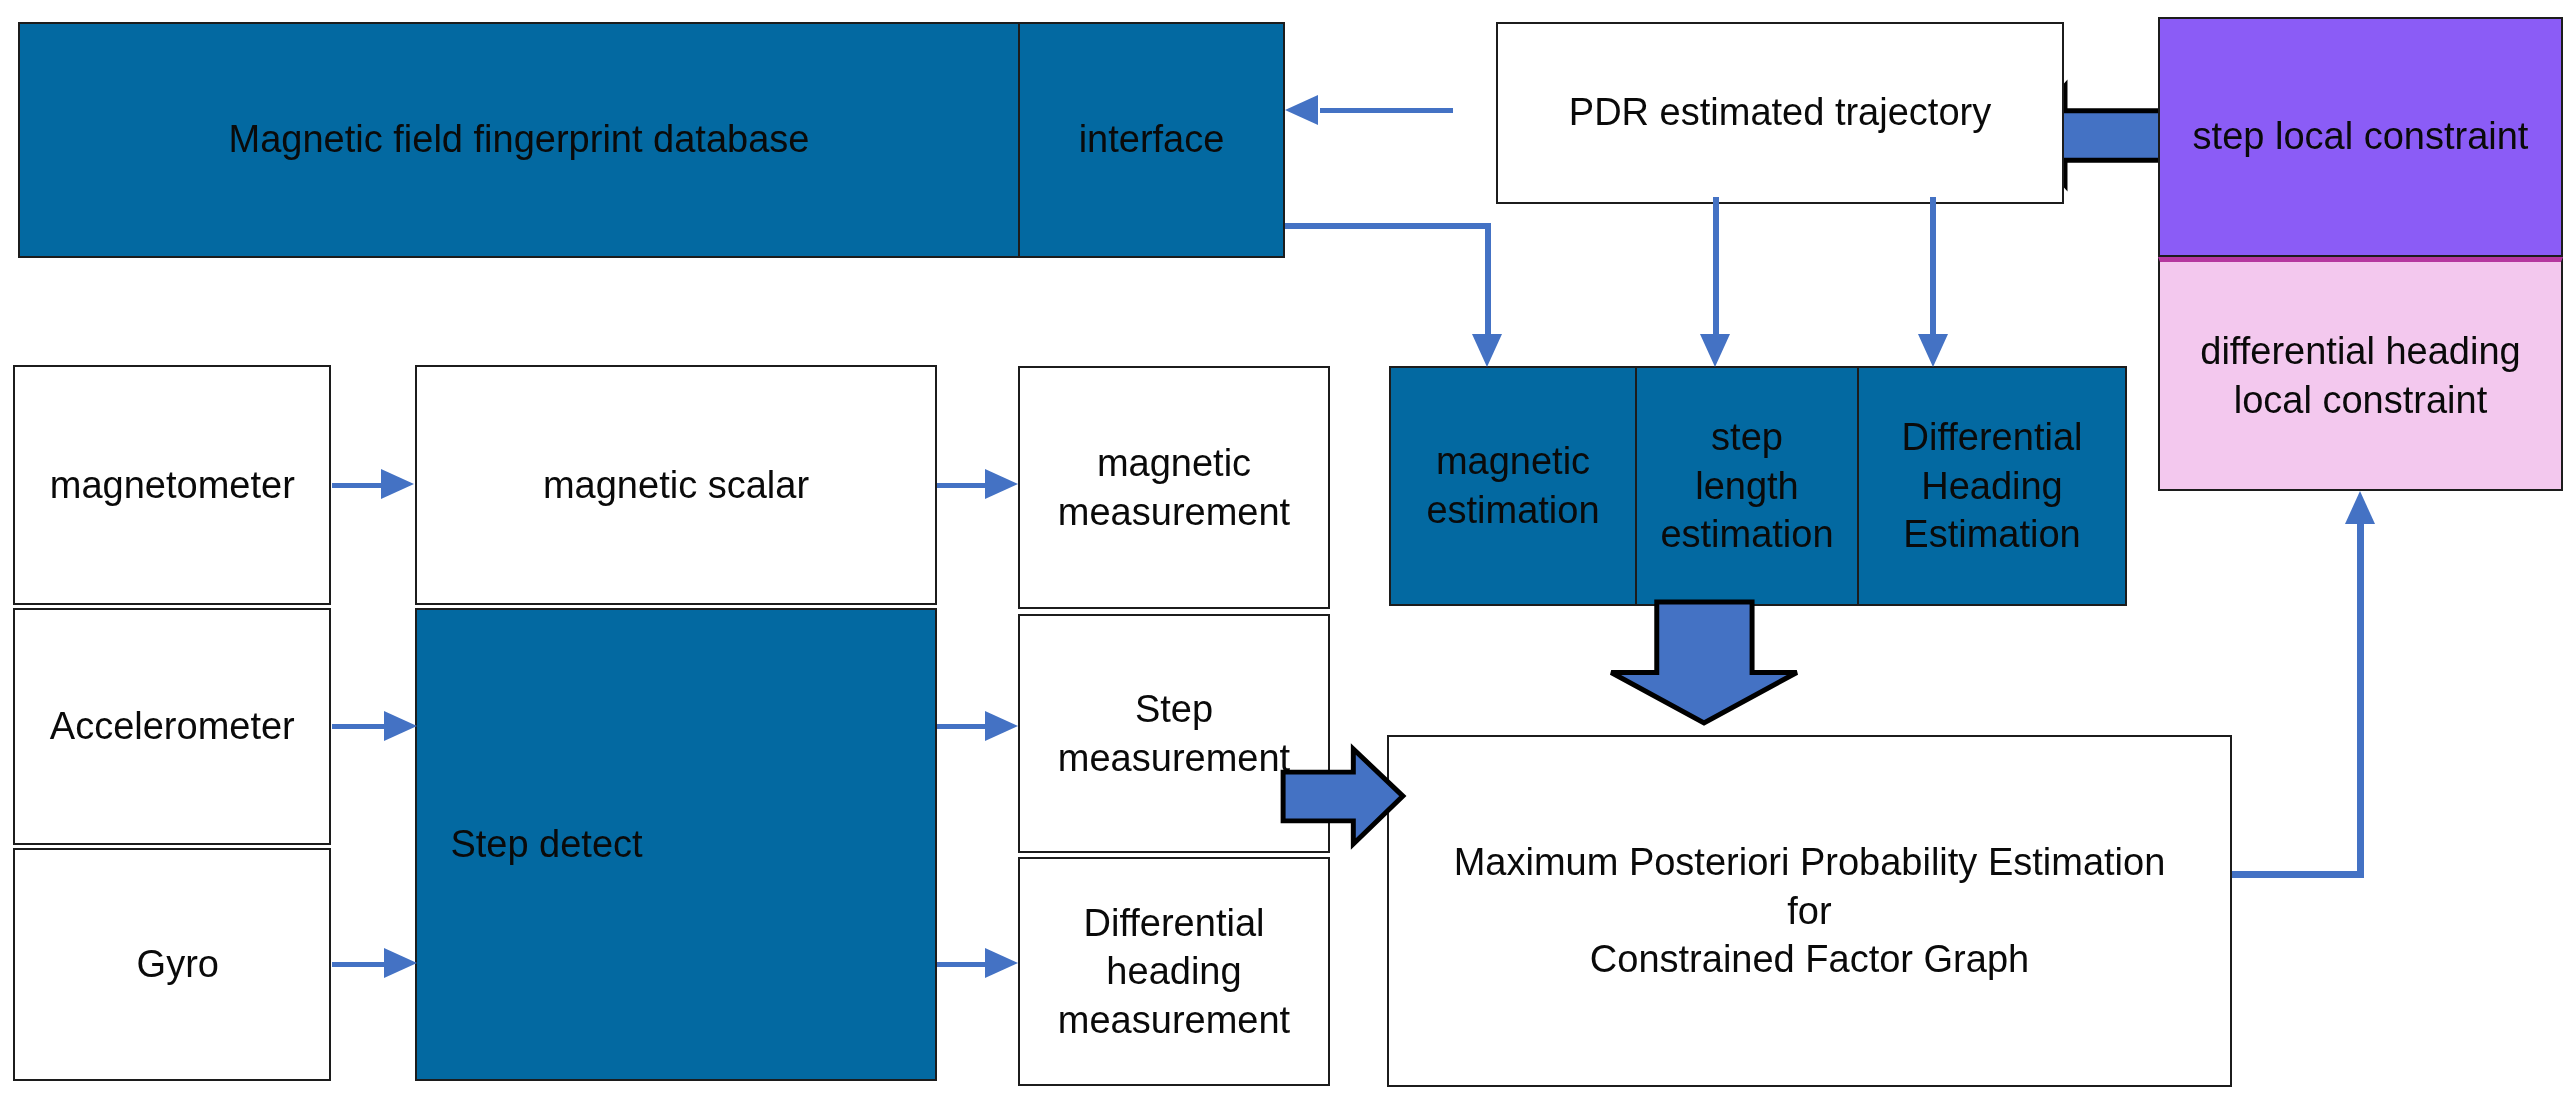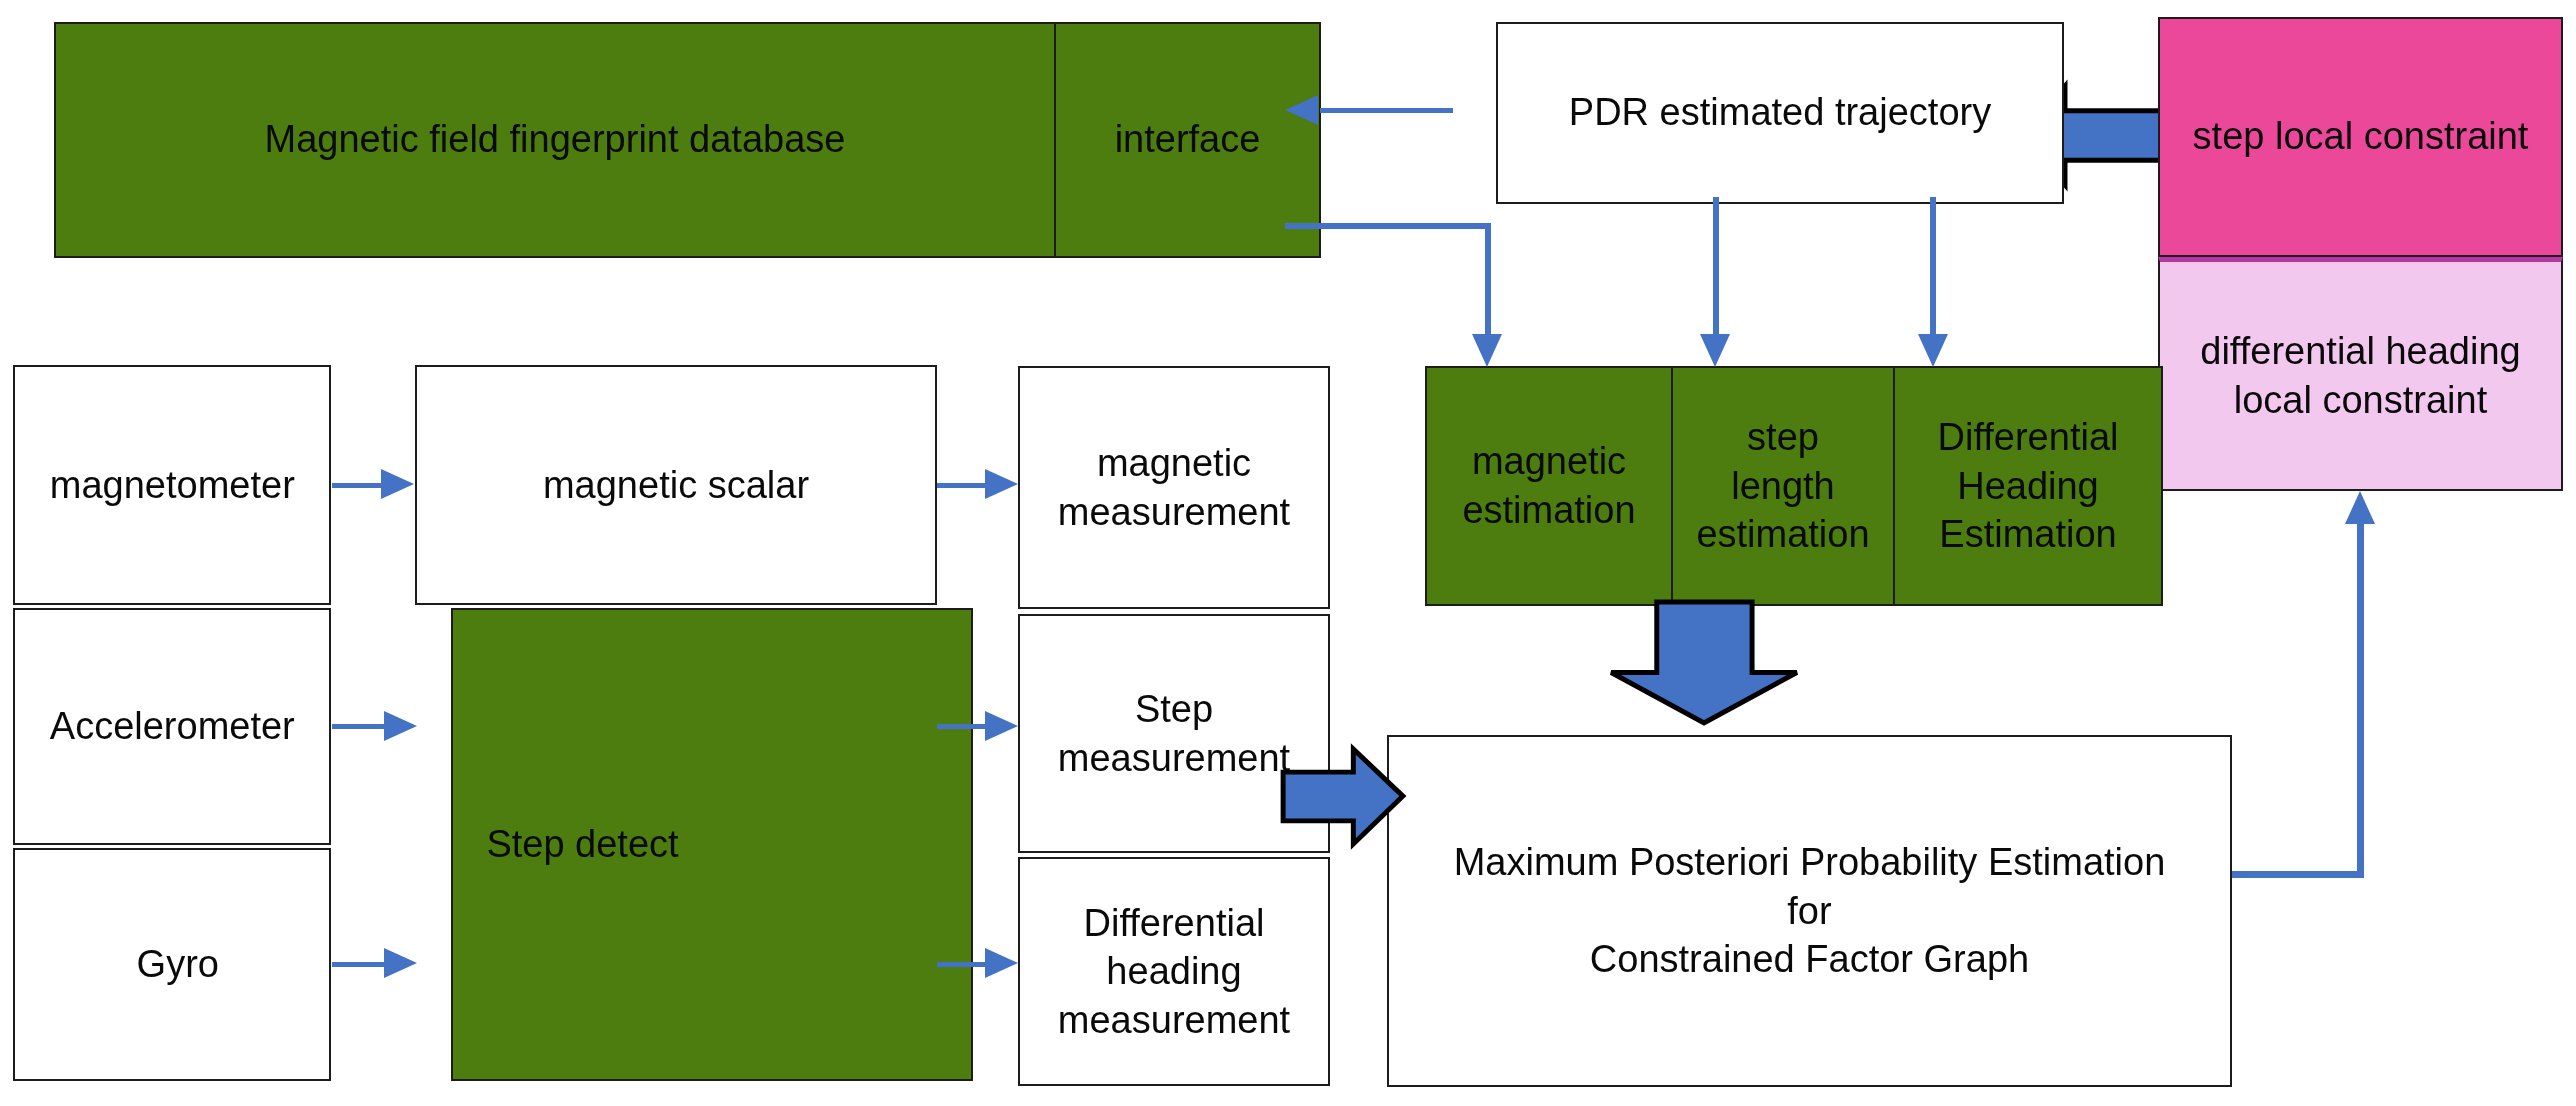--- a/index.html
+++ b/index.html
@@ -6,29 +6,29 @@
   #stage{
     position:relative;width:2576px;height:1106px;background:#ffffff;
     font-family:"Liberation Sans",sans-serif;color:#0a0a0a;overflow:hidden;
   }
   .box{
     position:absolute;border:2.5px solid #1c1c1c;background:#ffffff;
     display:flex;align-items:center;justify-content:center;text-align:center;
     font-size:38px;line-height:1.28;white-space:pre-line;z-index:2;box-sizing:border-box;
   }
   .group{
-    position:absolute;border:2.5px solid #1c1c1c;background:#4d7c0f;
-    display:flex;flex-direction:row;z-index:2;box-sizing:border-box;margin-left:36px;
+    position:absolute;border:2.5px solid #1c1c1c;background:#0369a1;
+    display:flex;flex-direction:row;z-index:2;box-sizing:border-box;
   }
   .cell{
     flex:0 0 auto;display:flex;align-items:center;justify-content:center;
     text-align:center;font-size:38px;line-height:1.28;white-space:pre-line;box-sizing:border-box;
   }
   .cell + .cell{border-left:2.5px solid #1c1c1c;}
-  .pink{background:#ec4899;}
+  .pink{background:#8b5cf6;}
   .pink2{background:#F3C8EE;border-top:5px solid #B5379F;}
   .line{position:absolute;background:#4472C4;z-index:4;}
   .tri{position:absolute;width:0;height:0;z-index:4;}
   .tri.r{border-top:15.8px solid transparent;border-bottom:15.8px solid transparent;border-left:33px solid #4472C4;}
   .tri.l{border-top:15.8px solid transparent;border-bottom:15.8px solid transparent;border-right:33px solid #4472C4;}
   .tri.d{border-left:15.8px solid transparent;border-right:15.8px solid transparent;border-top:33px solid #4472C4;}
   .tri.u{border-left:15.8px solid transparent;border-right:15.8px solid transparent;border-bottom:33px solid #4472C4;}
   svg.blockarrow{position:absolute;overflow:visible;}
   svg.blockarrow polygon{fill:#4472C4;stroke:#000000;stroke-width:6;stroke-linejoin:miter;}
   .z1{z-index:1}.z5{z-index:5}

